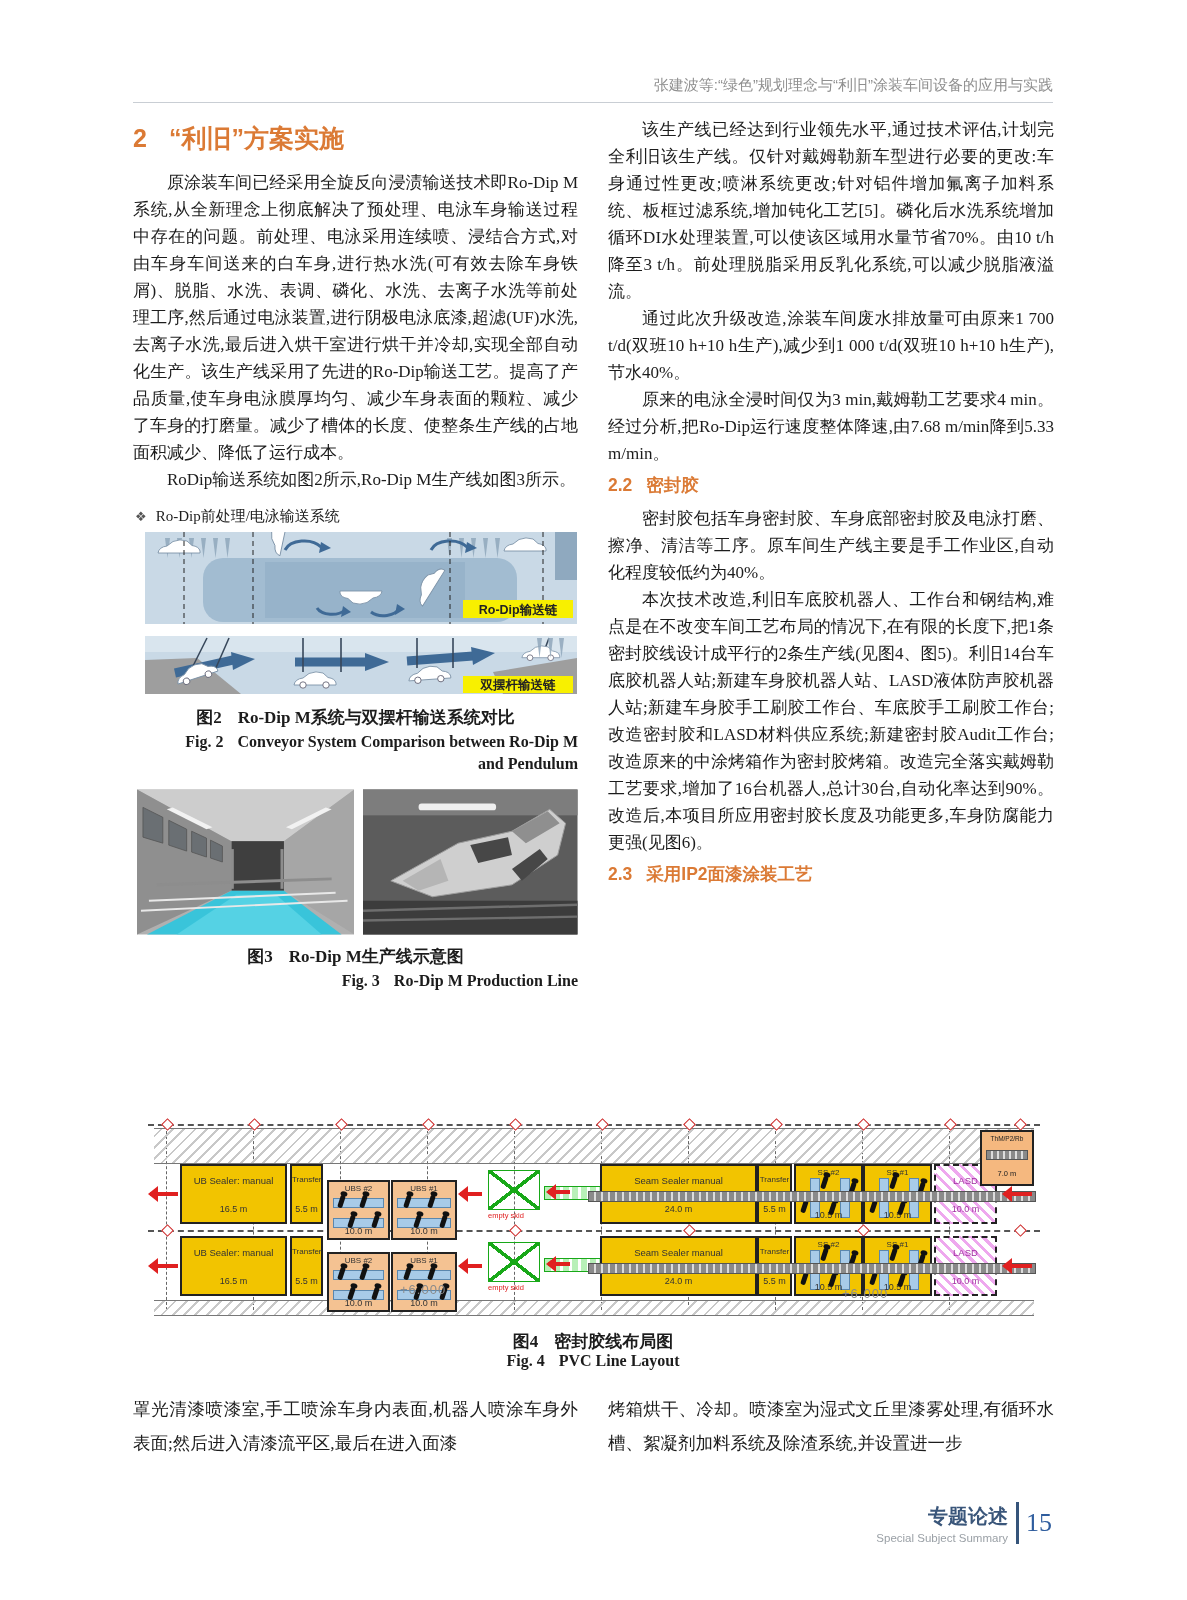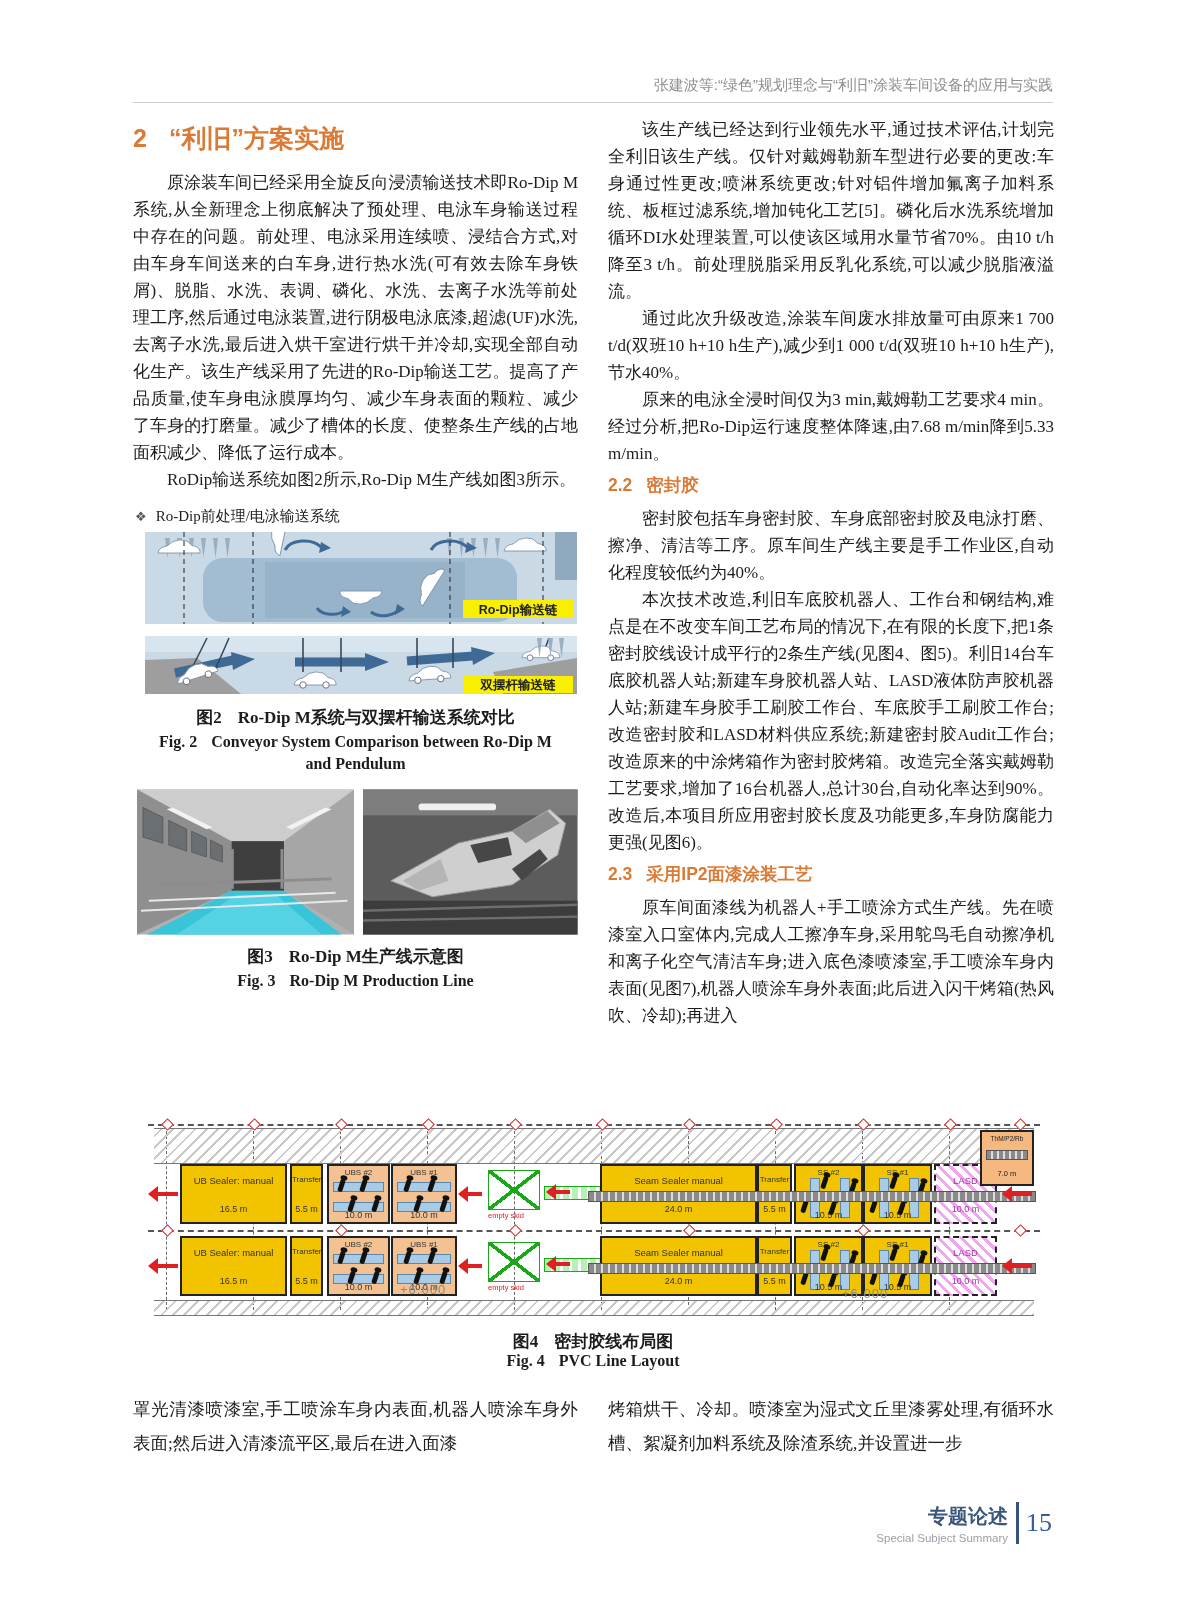--- a/index.html
+++ b/index.html
@@ -16,39 +16,39 @@
   .h2{font-family:"Liberation Sans","DejaVu Sans",sans-serif;font-weight:bold;color:#DB7A35;
       font-size:25px;padding-top:6px;margin-bottom:14px;}
   .h2 .num{margin-right:22px;}
   .h3{font-family:"Liberation Sans","DejaVu Sans",sans-serif;font-weight:bold;color:#DB7A35;
       font-size:17.5px;margin:6px 0 8px 0;}
   .h3 .num{margin-right:14px;}
   p.body{font-size:17px;line-height:27px;text-align:justify;text-indent:2em;margin:0;}
   
   .cap-zh{font-weight:bold;font-size:17px;text-align:center;margin-top:10px;}
   .cap-zh .capno{margin-right:16px;}
-  .cap-en{font-weight:bold;font-size:16px;text-align:center;margin-top:4px;}
+  .cap-en{font-weight:bold;font-size:16px;text-align:right;margin-top:4px;}
   .cap-en .capno{margin-right:14px;}
   .prelabel{font-size:15px;margin:14px 0 6px 2px;}
   .prelabel .bullet{color:#555;margin-right:9px;font-size:13px;}
   .figsvg{display:block;margin-left:12px;}
   .photos{display:flex;gap:9px;margin:16px 0 0 4px;}
   
   .fig4{position:absolute;left:148px;top:1118px;width:892px;height:196px;background:#fff;
         font-family:"Liberation Sans","DejaVu Sans",sans-serif;}
   .f4-line{position:absolute;left:0;right:0;border-top:2px dashed #555;z-index:1;}
   .f4-mark{position:absolute;width:7px;height:7px;background:#fff;border:1.5px solid #cc2222;
            transform:rotate(45deg);z-index:2;}
   .f4-hatch{position:absolute;left:6px;right:6px;border-top:1px solid #777;border-bottom:1px solid #777;
             background:repeating-linear-gradient(-45deg,#c8c8c8 0 2px,transparent 2px 8px);z-index:0;}
   .f4-vline{position:absolute;top:8px;bottom:4px;border-left:1px dashed #666;z-index:0;}
   .f4-row{position:absolute;left:0;right:0;height:64px;z-index:3;}
   .f4-box{position:absolute;top:0;height:60px;border:2px solid #222;box-sizing:border-box;z-index:3;}
   .f4-box.yellow{background:#F2C400;}
-  .f4-box.tan{background:#F4C292;}
+  .f4-box.tan{background:#F4C292;margin-top:16px;}
   .f4-box.pink{background:#fff;border-style:dashed;
       background-image:repeating-linear-gradient(45deg,rgba(224,96,224,.55) 0 3px,transparent 3px 8px);}
   .f4-lbl{position:absolute;top:9px;left:0;right:0;text-align:center;font-size:9.5px;color:#333;}
   .f4-lbl.tiny{top:2px;font-size:8px;}
   .f4-dim{position:absolute;bottom:8px;left:0;right:0;text-align:center;font-size:9px;color:#333;}
   .f4-dim.low{bottom:2px;}
   .f4-dim.pinktxt{color:#a030a0;}
   .hbar{position:absolute;left:4px;right:4px;height:8px;background:#a8cbe8;border:1px solid #5b87ad;}
   .vbar{position:absolute;top:12px;width:8px;height:38px;background:#a8cbe8;border:1px solid #5b87ad;}
   .robot{position:absolute;width:5px;height:13px;background:#111;border-radius:2px;transform:rotate(18deg);z-index:4;}
@@ -270,21 +270,20 @@
     <p class="body">通过此次升级改造,涂装车间废水排放量可由原来1 700 t/d(双班10 h+10 h生产),减少到1 000 t/d(双班10 h+10 h生产),节水40%。</p>
     <p class="body">原来的电泳全浸时间仅为3 min,戴姆勒工艺要求4 min。经过分析,把Ro-Dip运行速度整体降速,由7.68 m/min降到5.33 m/min。</p>
     <div class="h3">
       <span class="num">2.2</span><span>密封胶</span>
     </div>
     <p class="body">密封胶包括车身密封胶、车身底部密封胶及电泳打磨、擦净、清洁等工序。原车间生产线主要是手工作业区,自动化程度较低约为40%。</p>
     <p class="body">本次技术改造,利旧车底胶机器人、工作台和钢结构,难点是在不改变车间工艺布局的情况下,在有限的长度下,把1条密封胶线设计成平行的2条生产线(见图4、图5)。利旧14台车底胶机器人站;新建车身胶机器人站、LASD液体防声胶机器人站;新建车身胶手工刷胶工作台、车底胶手工刷胶工作台;改造密封胶和LASD材料供应系统;新建密封胶Audit工作台;改造原来的中涂烤箱作为密封胶烤箱。改造完全落实戴姆勒工艺要求,增加了16台机器人,总计30台,自动化率达到90%。改造后,本项目所应用密封胶长度及功能更多,车身防腐能力更强(见图6)。</p>
     <div class="h3">
       <span class="num">2.3</span><span>采用IP2面漆涂装工艺</span>
     </div>
-    <p class="body">原车间面漆线为机器人+手工喷涂方式生产线。先在喷漆室入口室体内,完成人工擦净车身,采用鸵鸟毛自动擦净机和离子化空气清洁车身;进入底色漆喷漆室,手工喷涂车身内表面(见图7),机器人喷涂车身外表面;此后进入闪干烤箱(热风吹、冷却);再进入</p>
   </div>
 
   <div class="fig4">
 
     <div class="f4-vline" style="left:18px"></div>
       <div class="f4-vline" style="left:105px"></div>
     <div class="f4-vline" style="left:192px"></div>
       <div class="f4-vline" style="left:279px"></div>
     <div class="f4-vline" style="left:366px"></div>
       <div class="f4-vline" style="left:453px"></div>

